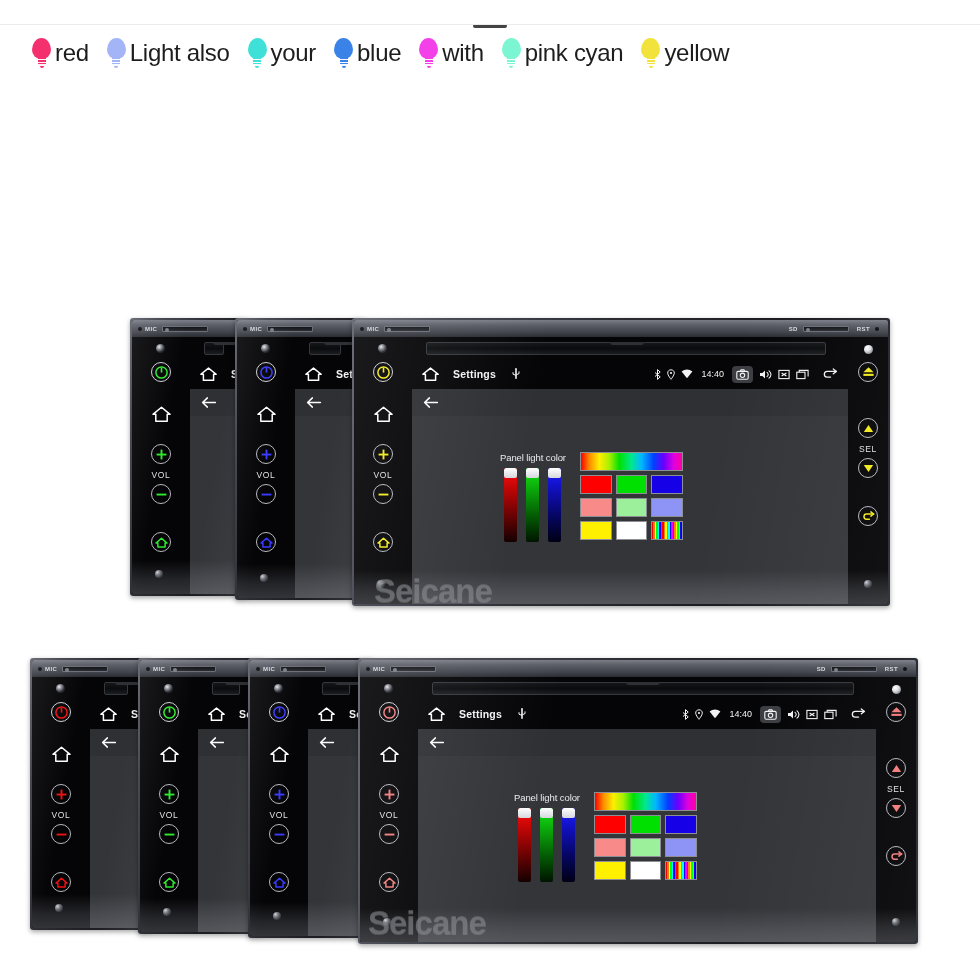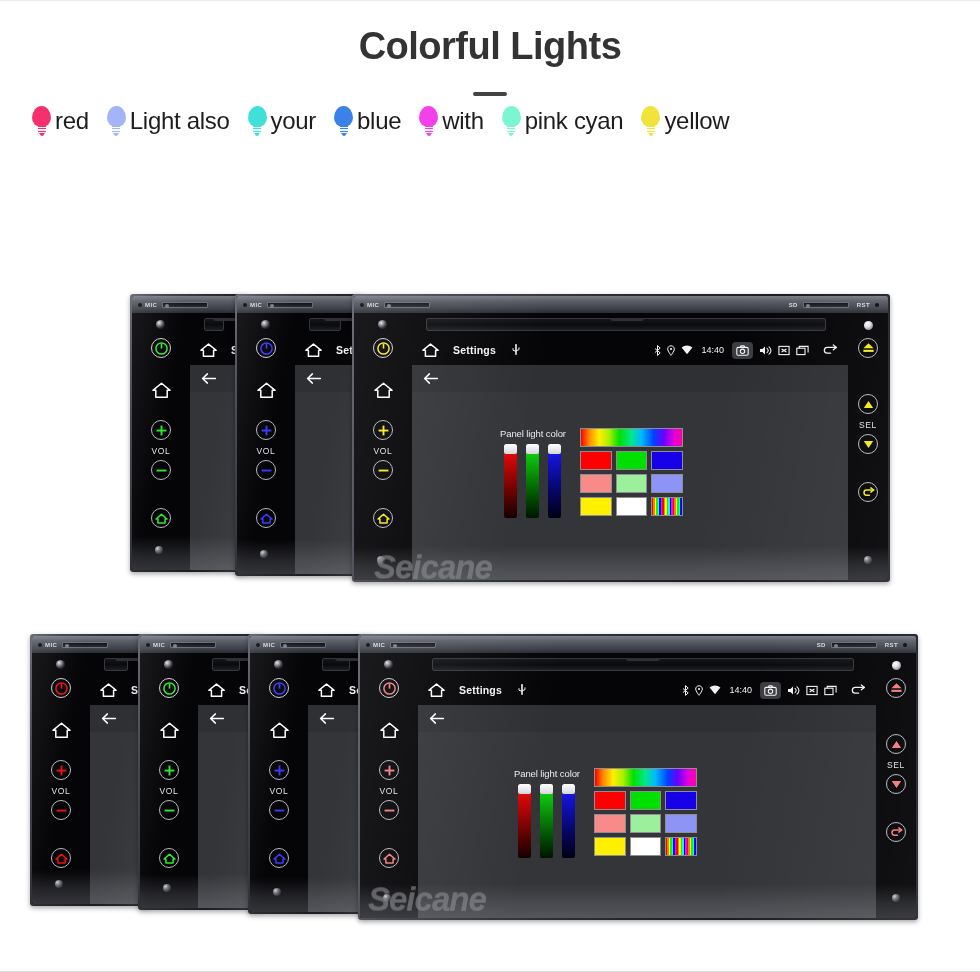--- a/index.html
+++ b/index.html
@@ -357,21 +357,20 @@
     margin-bottom: 8px;
   }
   .sel-label {
     font-size: 8.5px; color: #dfe1e6; letter-spacing: .6px;
     margin: 3px 0 4px 0;
   }
 
   
   .watermark {
     position: absolute;
-    font-style: italic;
     font-weight: bold;
     font-size: 33px;
     color: rgba(120,122,128,.55);
     letter-spacing: -1px;
     pointer-events: none;
     z-index: 9;
     text-shadow: 0 1px 0 rgba(255,255,255,.18);
   }
   #wm-top { left: 374px; top: 548px; }
   #wm-bot { left: 368px; top: 880px; }
@@ -405,21 +404,20 @@
     background: #ececec;
   }
 </style>
 </head>
 <body>
 
 <div class="page">
 
   <div class="top-rule"></div>
 
-  <div class="hero-title">Colorful Lights</div>
   <div class="hero-rule"></div>
 
   <div class="legend" id="legend-row">
       <div class="legend-item">
         <span class="bulb" style="color: rgb(245, 48, 110);">
           <span class="glass"></span>
           <span class="neck"></span>
           <span class="ring r1"></span>
           <span class="ring r2"></span>
           <span class="ring r3"></span>

